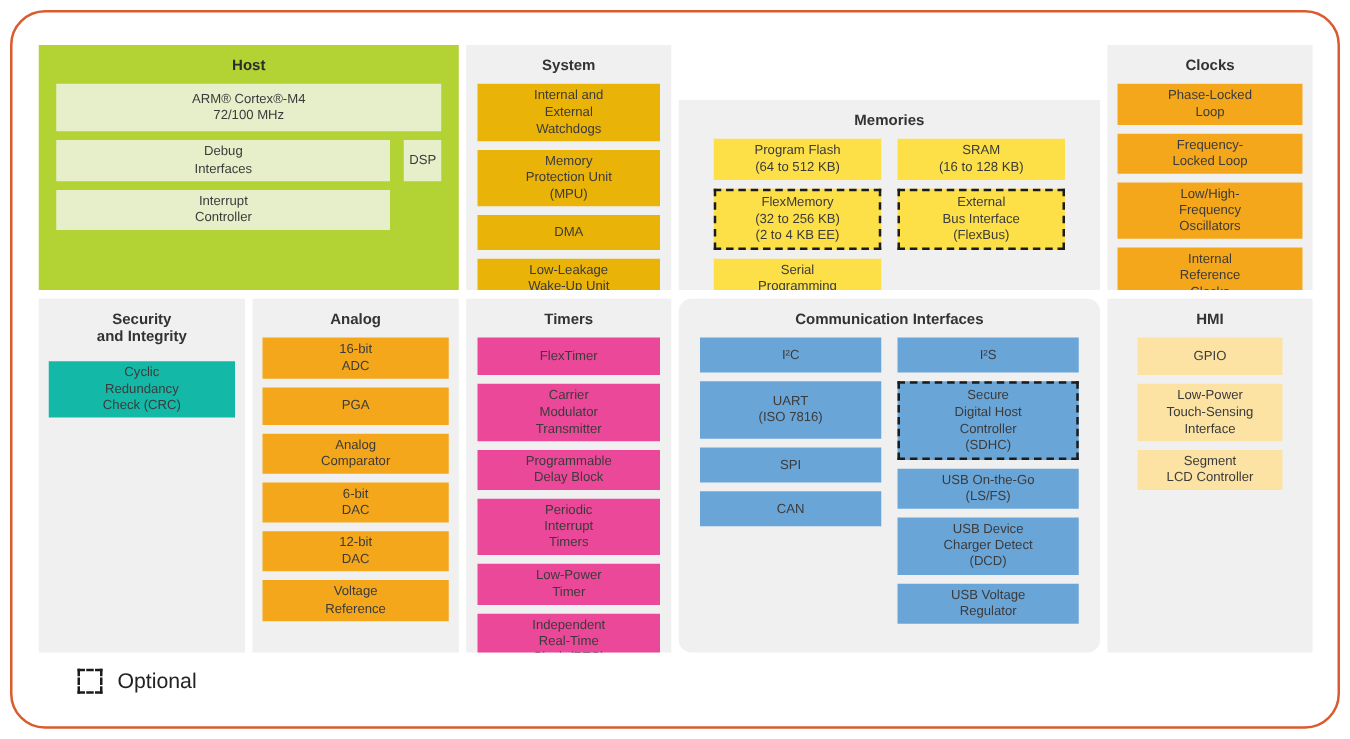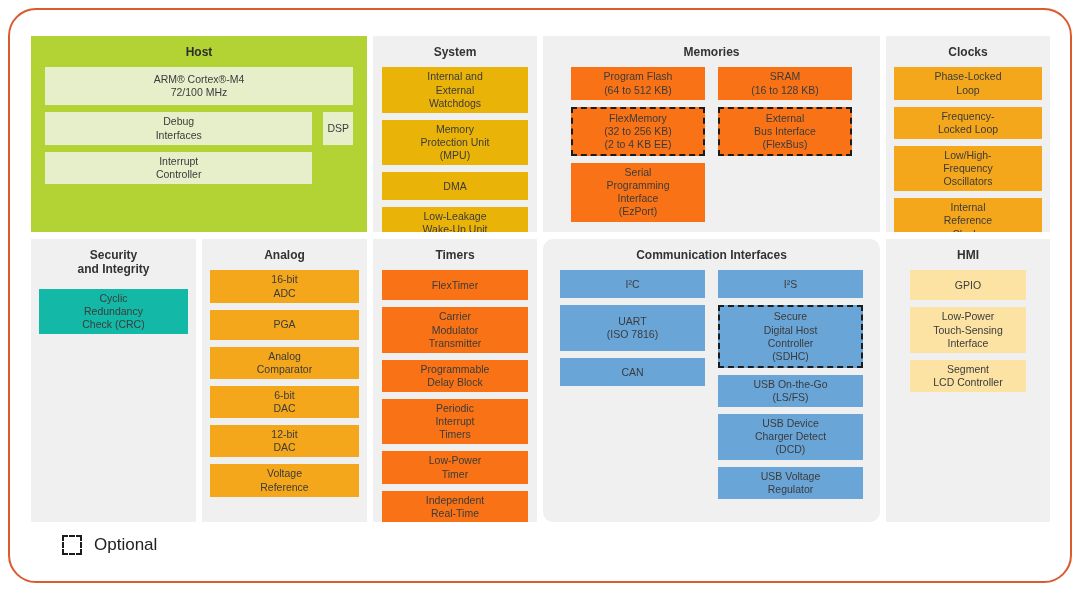--- a/index.html
+++ b/index.html
@@ -36,40 +36,40 @@
   .core-grid .box { background:#e7efca; margin-bottom:0; min-height:32px; }
   .core-grid .arm { grid-column:1 / 3; min-height:38px; }
   .core-grid .col1 { grid-column:1; }
   .core-grid .col2 { grid-column:2; }
 
   
   .panel.system { grid-column:3; grid-row:1; padding:6px 9px; }
   .panel.system .box { background:#eab308; }
 
   
-  .panel.memories { grid-column:4; grid-row:1; padding:6px 28px; }
+  .panel.memories { grid-column:4; grid-row:1; padding:6px 28px;margin-top:44px; }
   .two-col { display:grid; grid-template-columns:1fr 1fr; column-gap:13px; align-items:start; }
-  .panel.memories .box { background:#f97316; }
+  .panel.memories .box { background:#fde047; }
 
   
   .panel.clocks { grid-column:5; grid-row:1; padding:6px 8px; }
   .panel.clocks .box { background:#f5a71b; }
 
   
   .panel.security { grid-column:1; grid-row:2; padding:6px 8px; }
   .panel.security .box { background:#14b8a6; min-height:44px; }
   .panel.security h2 { margin-bottom:12px; }
 
   
   .panel.analog { grid-column:2; grid-row:2; padding:6px 8px; }
   .panel.analog .box { background:#f5a71b; min-height:30px; }
 
   
   .panel.timers { grid-column:3; grid-row:2; padding:6px 9px; }
-  .panel.timers .box { background:#f97316; min-height:30px; }
+  .panel.timers .box { background:#ec4899; min-height:30px; }
 
   
   .panel.comm { grid-column:4; grid-row:2; padding:6px 17px;border-radius:10px; }
   .panel.comm .box { background:#6aa5d8; }
   .panel.comm .tall { min-height:46px; }
 
   
   .panel.hmi { grid-column:5; grid-row:2; padding:6px 24px; }
   .panel.hmi .box { background:#fce3a4; min-height:30px; }
 
@@ -190,20 +190,21 @@
 Clock (RTC)</div>
       </section>
 
       <section class="panel comm">
         <h2>Communication Interfaces</h2>
         <div class="two-col">
           <div>
             <div class="box">I²C</div>
             <div class="box tall">UART
 (ISO 7816)</div>
+            <div class="box">SPI</div>
             <div class="box">CAN</div>
           </div>
           <div>
             <div class="box">I²S</div>
             <div class="box optional">Secure
 Digital Host
 Controller
 (SDHC)</div>
             <div class="box">USB On-the-Go
 (LS/FS)</div>

